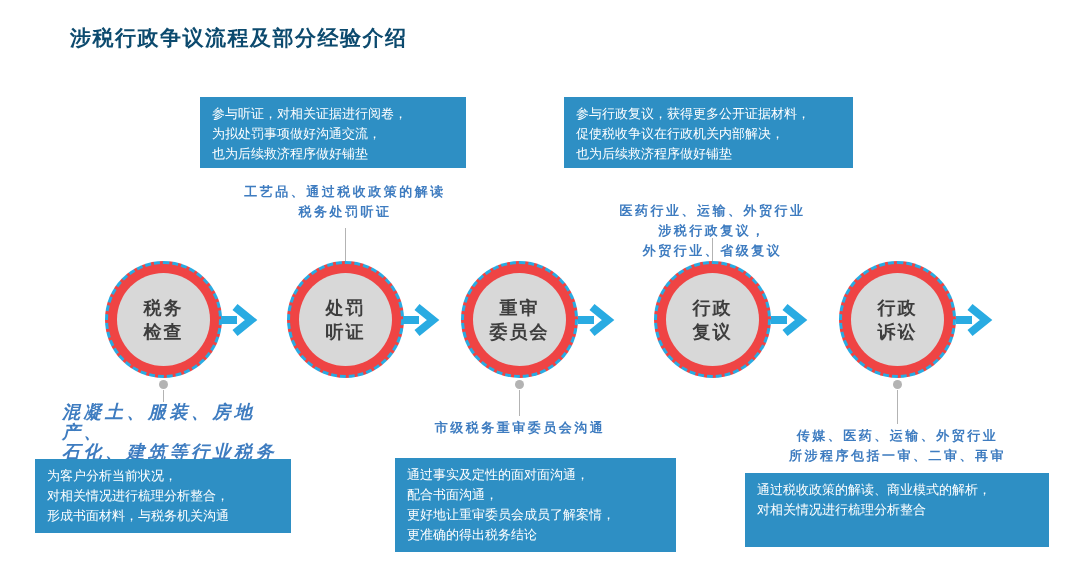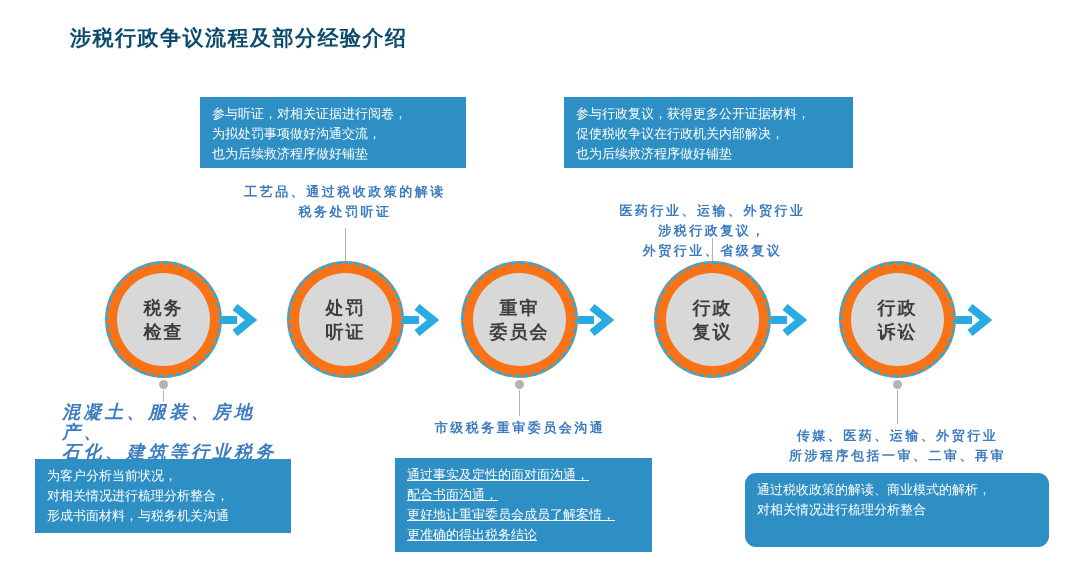--- a/index.html
+++ b/index.html
@@ -2,21 +2,21 @@
 <html><head>
 <meta charset="utf-8">
 <style>
   html,body{margin:0;padding:0;background:#ffffff;}
   .canvas{position:relative;width:1080px;height:563px;background:#ffffff;font-family:"Liberation Sans",sans-serif;overflow:hidden;}
   .title{position:absolute;left:70px;top:24px;margin:0;font-size:21px;font-weight:bold;color:#0c4a6e;letter-spacing:1.5px;}
   .info-box{position:absolute;background:#2e8fc4;color:#ffffff;font-size:13px;line-height:20px;padding:7px 12px;box-sizing:border-box;}
   .note{position:absolute;color:#3e7cc0;font-weight:bold;font-size:13px;line-height:20px;letter-spacing:2.5px;}
   .note.center{text-align:center;}
   .note.wide{letter-spacing:3.5px;font-size:18px;font-style:italic;}
-  .ring{position:absolute;top:261px;width:117px;height:117px;border:3px dashed #29abe2;border-radius:50%;box-sizing:border-box;background:#f97316;display:flex;align-items:center;justify-content:center;}
+  .ring{position:absolute;top:261px;width:117px;height:117px;border:3px dashed #29abe2;border-radius:50%;box-sizing:border-box;background:#ef4444;display:flex;align-items:center;justify-content:center;}
   .circle-inner{width:93px;height:93px;border-radius:50%;background:#d8d8d8;display:flex;flex-direction:column;align-items:center;justify-content:center;color:#3d3d3d;font-size:18px;font-weight:bold;letter-spacing:2px;line-height:24px;text-align:center;}
   .arrow{position:absolute;top:303px;width:44px;height:34px;}
   .vline{position:absolute;width:1px;background:#b3b3b3;}
   .dot{position:absolute;width:9px;height:9px;border-radius:50%;background:#b3b3b3;}
 </style>
 </head>
 <body>
 
 <div class="canvas">
 
@@ -137,25 +137,25 @@
     <div>传媒、医药、运输、外贸行业</div>
     <div>所涉程序包括一审、二审、再审</div>
   </div>
 
   <div class="info-box" style="left:35px;top:459px;width:256px;height:74px;">
     <div>为客户分析当前状况，</div>
     <div>对相关情况进行梳理分析整合，</div>
     <div>形成书面材料，与税务机关沟通</div>
   </div>
 
-  <div class="info-box" style="left:395px;top:458px;width:257px;height:94px;text-decoration:underline;">
+  <div class="info-box" style="left:395px;top:458px;width:281px;height:94px;">
     <div>通过事实及定性的面对面沟通，</div>
     <div>配合书面沟通，</div>
     <div>更好地让重审委员会成员了解案情，</div>
     <div>更准确的得出税务结论</div>
   </div>
 
-  <div class="info-box" style="left:745px;top:473px;width:304px;height:74px;border-radius:11px;">
+  <div class="info-box" style="left:745px;top:473px;width:304px;height:74px;">
     <div>通过税收政策的解读、商业模式的解析，</div>
     <div>对相关情况进行梳理分析整合</div>
   </div>
 
 </div>
 
 </body></html>

